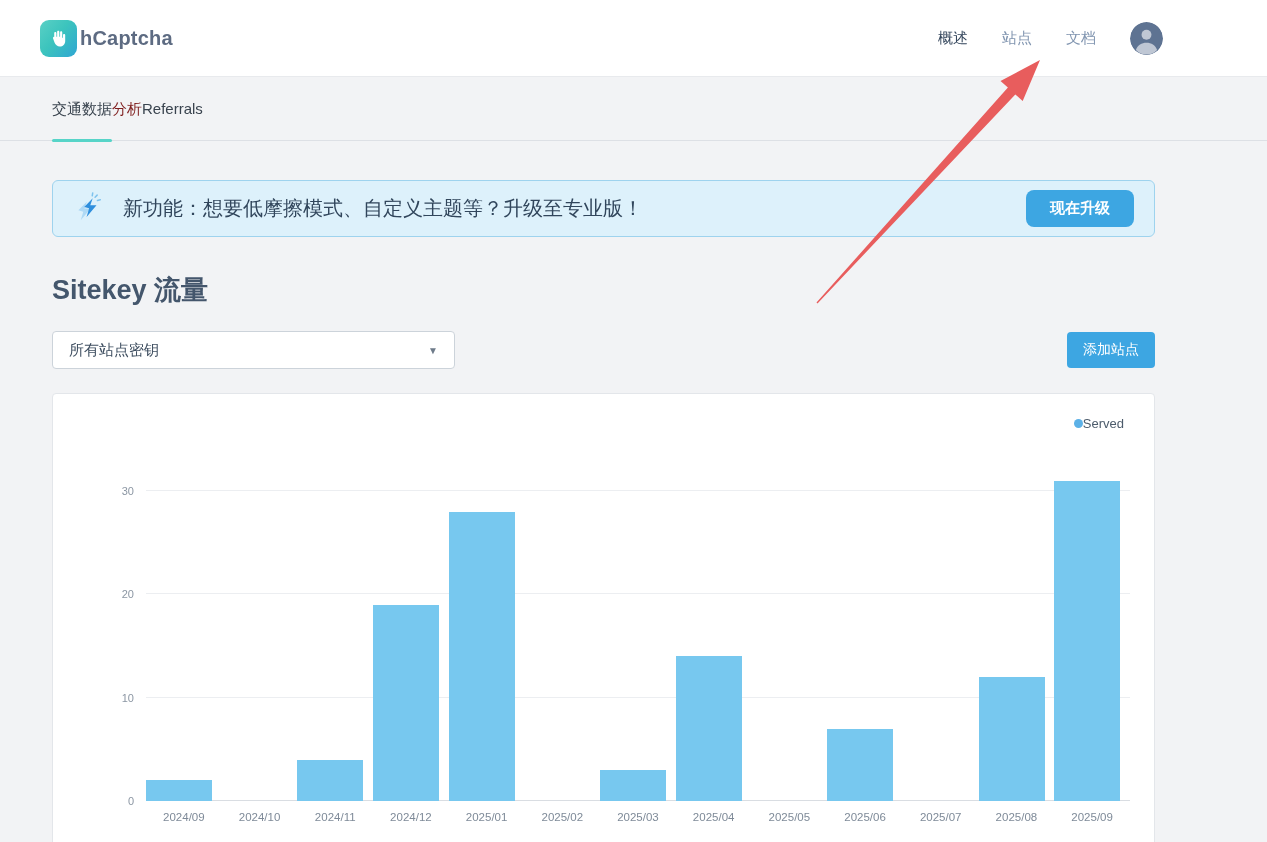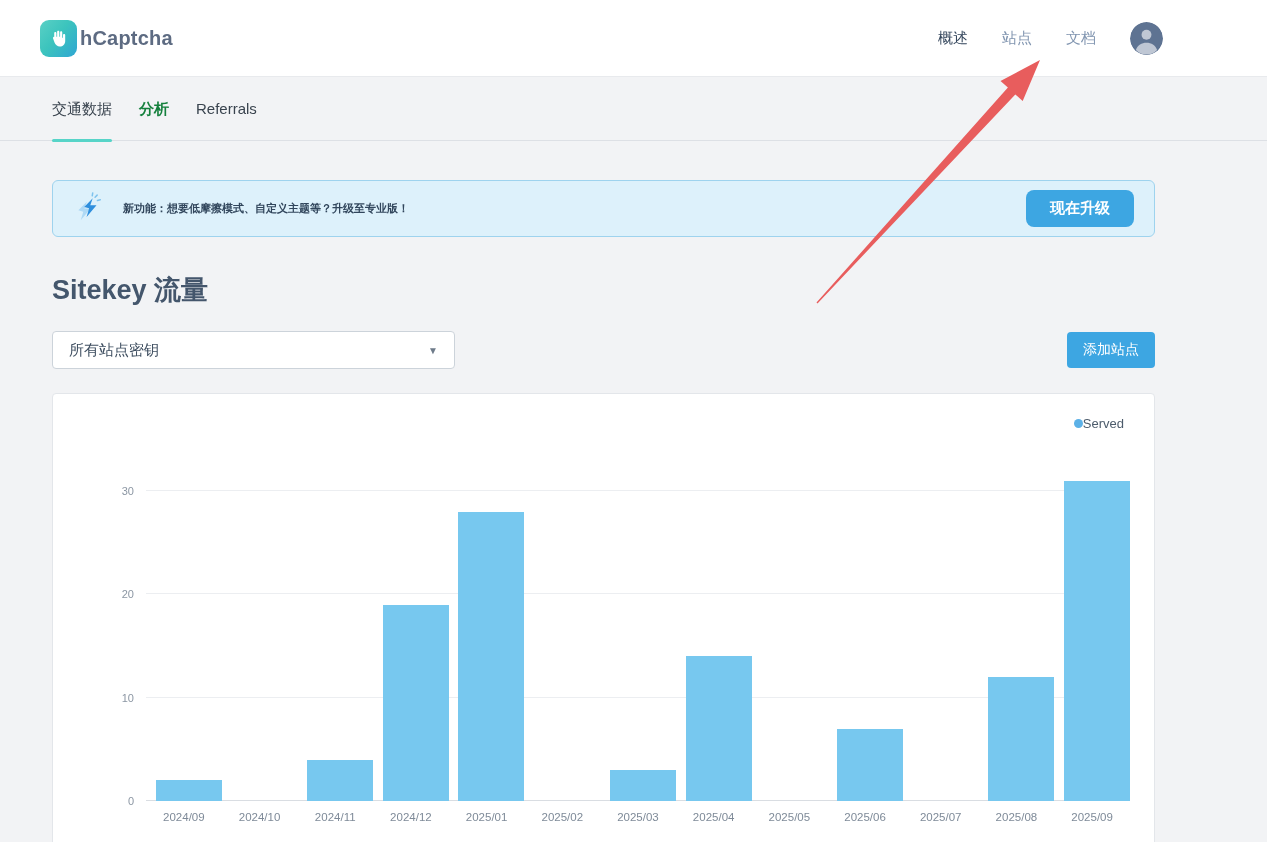--- a/index.html
+++ b/index.html
@@ -21,37 +21,37 @@
     background:linear-gradient(130deg,#5ad0c5 0%,#3cc4bd 45%,#2fa6d3 100%);
     display:flex; align-items:center; justify-content:center;
   }
   .brand-name { font-size:20px; font-weight:bold; color:#5d6b82; letter-spacing:.2px; }
   .header-nav { margin-left:auto; display:flex; align-items:center; gap:34px; font-size:15px; }
   .nav-item { cursor:pointer; color:#8195b0; text-decoration:none; }
   .nav-item.current { color:#34465c; }
   .avatar { width:33px; height:33px; border-radius:50%; overflow:hidden; cursor:pointer; }
   
   .tabs {
-    display:flex; gap:27px; padding:23px 0 0 52px;
+    display:flex; padding:23px 0 0 52px;
     border-bottom:1px solid #dde0e5; height:64px;
   }
   .tab { position:relative; font-size:15px; padding-bottom:18px; cursor:pointer; color:#39434e; }
-  .tab.muted { color:#15803d;font-weight:bold; }
+  .tab.muted { color:#7f1d1d; }
   .tab.active::after {
     content:""; position:absolute; left:0; right:0; bottom:-2px;
     height:3px; background:#57d4c8; border-radius:2px;
   }
   
   .banner {
     margin:39px 0 0 52px; width:1103px; height:57px;
     background:#ddf1fb; border:1px solid #9ed3ee; border-radius:6px;
     display:flex; align-items:center; padding-right:20px;
   }
   .banner-icon { width:70px; display:flex; justify-content:center; }
-  .banner-text { font-size:11px; color:#31465c;font-weight:bold; }
+  .banner-text { font-size:20px; color:#31465c; }
   .upgrade-btn {
     margin-left:auto; width:108px; height:37px; border:none; border-radius:8px;
     background:#3da6e2; color:#ffffff; font-size:15px; font-weight:bold;
     font-family:inherit; cursor:pointer;
   }
   
   .page-title { margin:35px 0 0 52px; font-size:27px; font-weight:bold; color:#44566c; }
   .controls { margin:23px 4px 0 52px; width:1103px; display:flex; justify-content:space-between; align-items:center; }
   .select {
     width:403px; height:38px; background:#ffffff; border:1px solid #ccd3da; border-radius:4px;
@@ -70,21 +70,21 @@
   .legend { position:absolute; top:22px; right:30px; display:flex; align-items:center; font-size:13px; color:#4c5b6b; }
   .legend-dot { width:9px; height:9px; border-radius:50%; background:#5cb1e7; }
   .plot-area { position:absolute; left:93px; top:66px; width:984px; height:341px; }
   .gridline { position:absolute; left:0; right:0; height:1px; background:#eceef1; }
   .gridline.axis { background:#d9dde2; }
   .ytick {
     position:absolute; right:calc(100% + 12px); transform:translateY(50%);
     font-size:11px; color:#8b96a3;
   }
   .slots { position:absolute; left:0; top:0; right:0; bottom:0; display:flex; }
-  .slot { position:relative; flex:1; display:flex; align-items:flex-end; justify-content:flex-end; }
+  .slot { position:relative; flex:1; display:flex; align-items:flex-end; justify-content:flex-start; }
   .bar { width:66px; background:#77c8ef; }
   .xtick {
     position:absolute; top:calc(100% + 10px); left:0; width:100%;
     text-align:center; font-size:11.5px; color:#7e8a98;
   }
   
   .arrow-overlay { position:absolute; left:0; top:0; width:1267px; height:842px; pointer-events:none; z-index:50; }
 </style>
 </head>
 <body>

